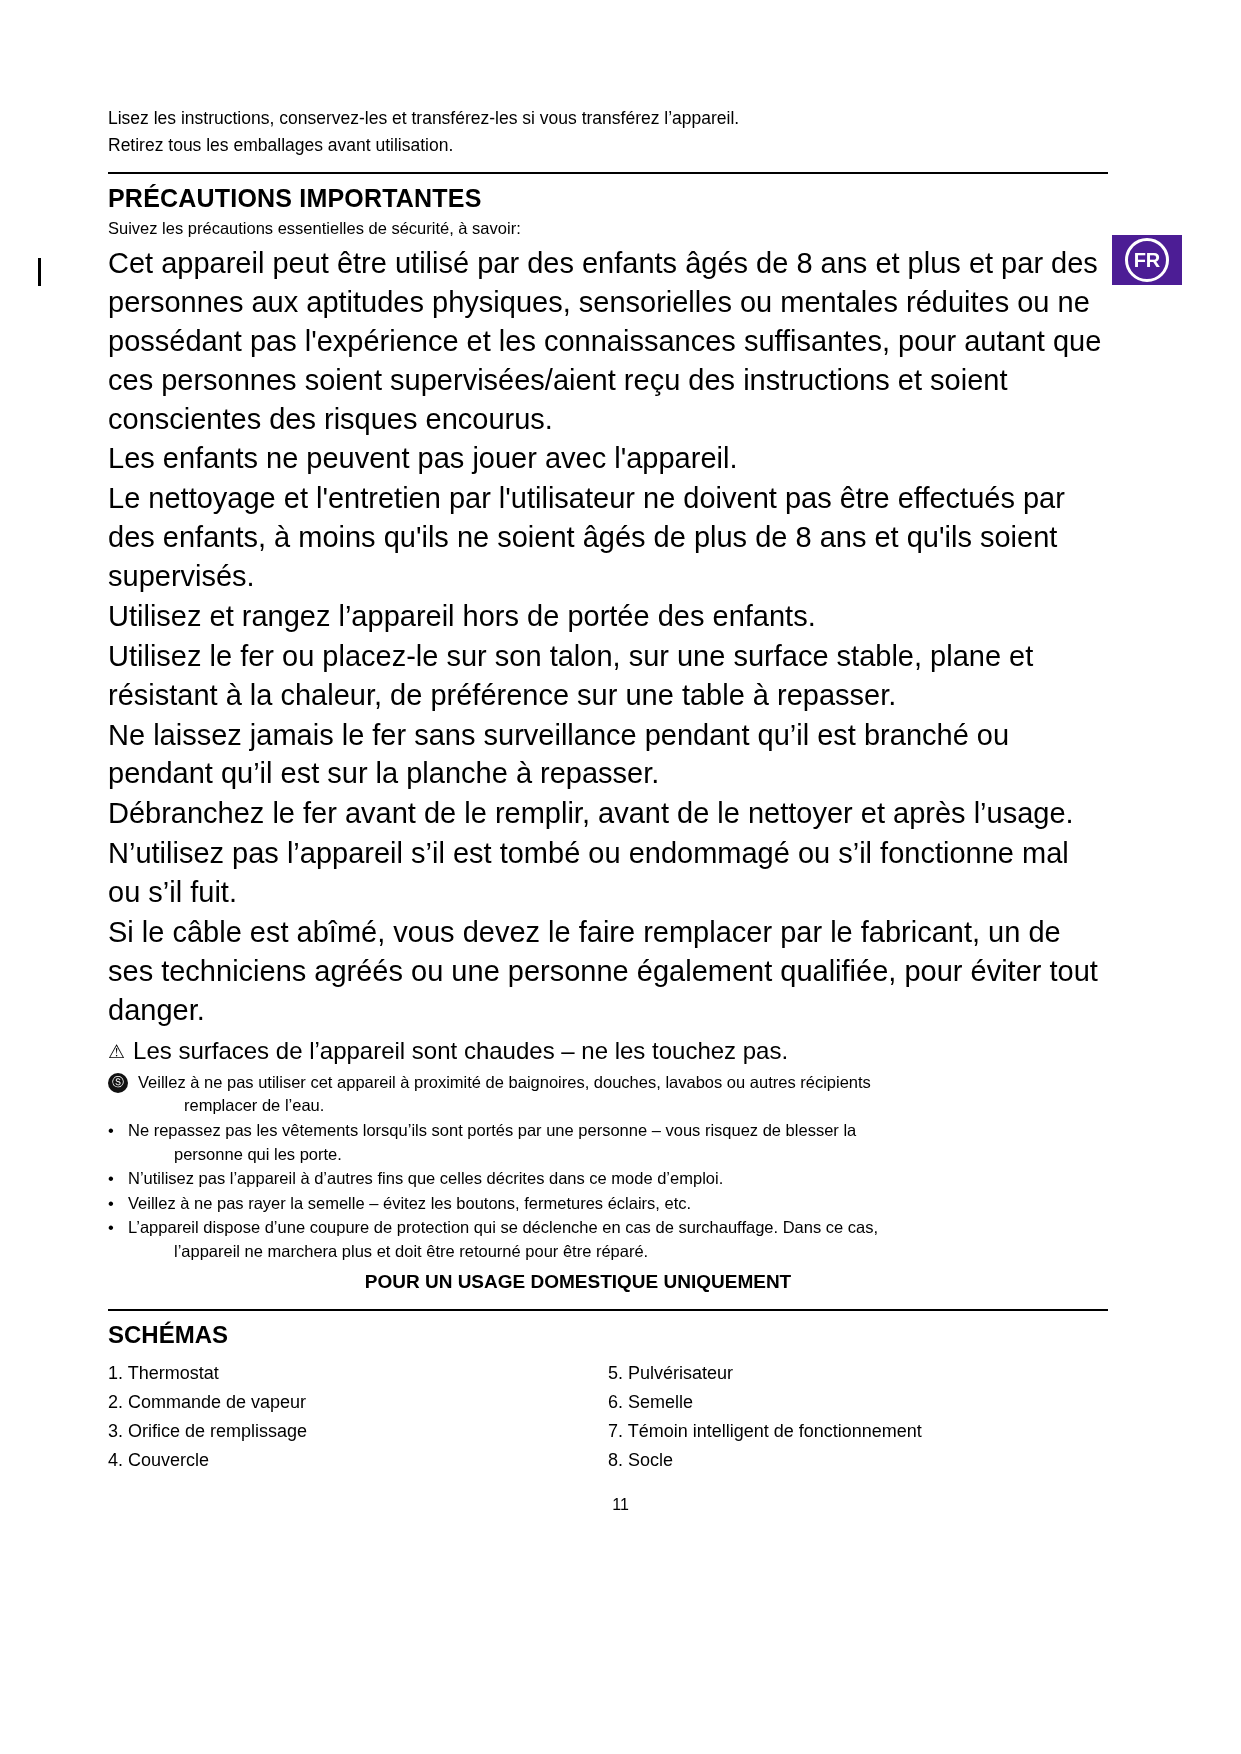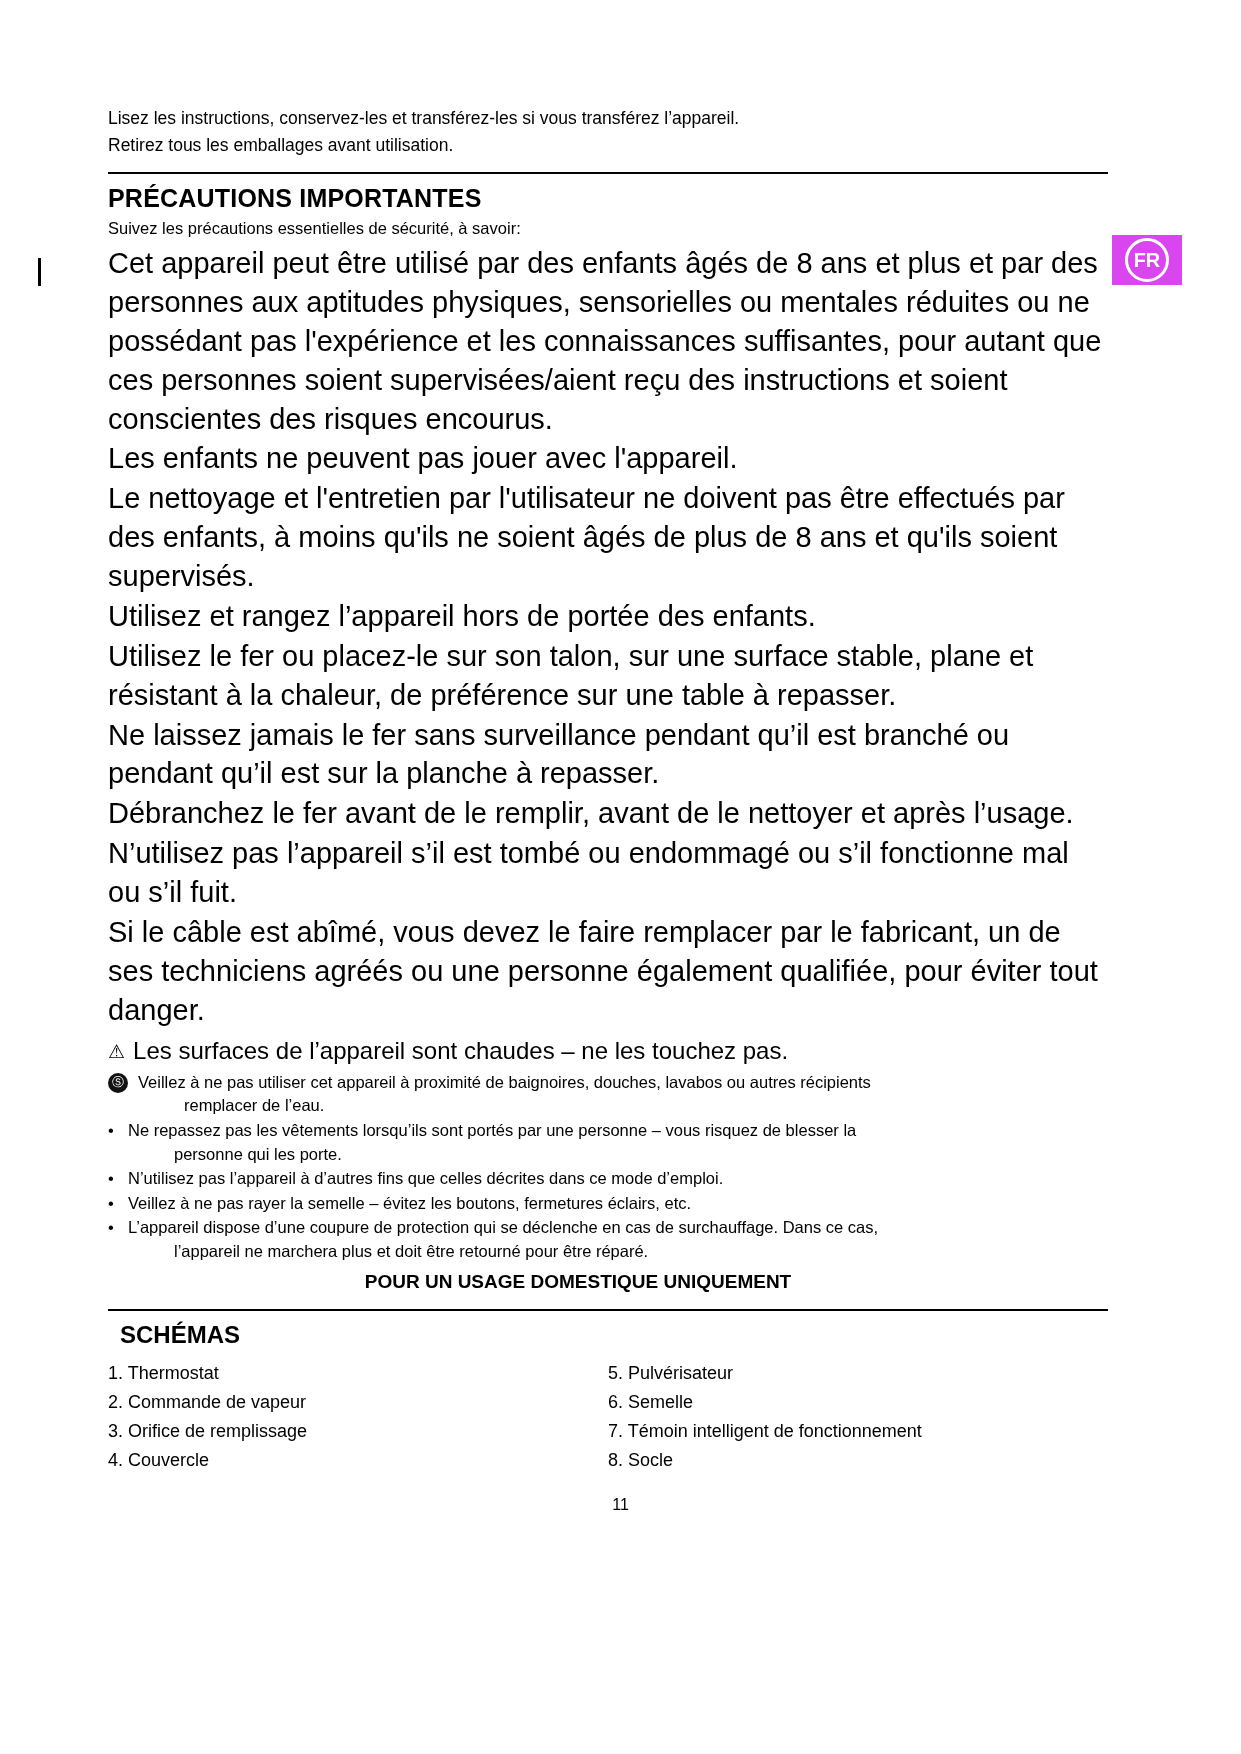--- a/index.html
+++ b/index.html
@@ -36,21 +36,21 @@
     height: 28px;
     background: #000;
   }
   
   .fr-badge {
     position: absolute;
     left: 1112px;
     top: 235px;
     width: 70px;
     height: 50px;
-    background: #d946ef;
+    background: #4c1d95;
     display: flex;
     align-items: center;
     justify-content: center;
   }
   .fr-badge .circle {
     width: 38px;
     height: 38px;
     border-radius: 50%;
     border: 3px solid #ffffff;
     color: #ffffff;
@@ -164,21 +164,21 @@
   }
   .rule2 {
     border: 0;
     border-top: 2px solid #000;
     margin: 16px 0 10px 0;
     width: 1000px;
   }
   h2.schema-title {
     font-size: 24px;
     font-weight: bold;
-    margin: 2px 0 10px 12px;
+    margin: 2px 0 10px 0;
   }
   .schema-cols {
     display: flex;
     font-size: 18px;
     line-height: 1.62;
   }
   .schema-cols .col {
     width: 500px;
   }
   .page-number {

